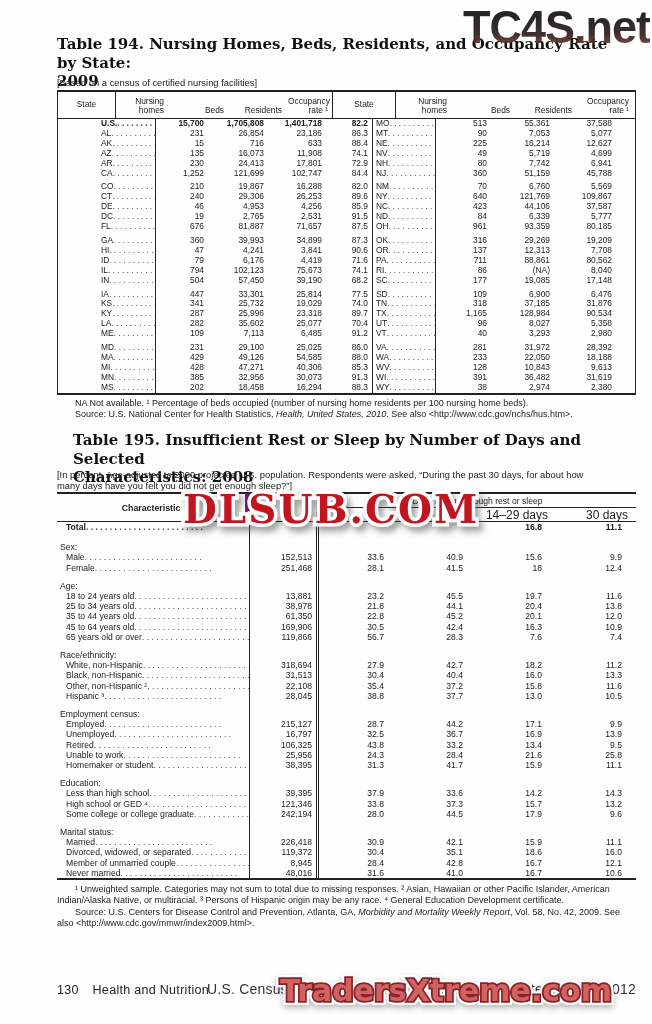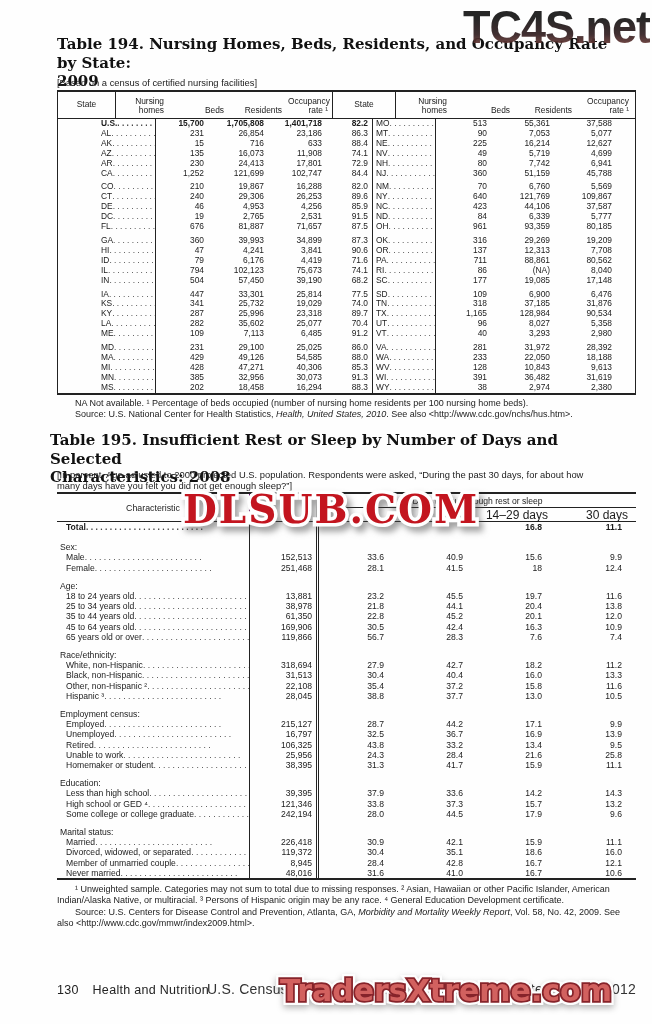--- a/index.html
+++ b/index.html
@@ -27,21 +27,21 @@
   #t194-head .h.center{justify-content:center;text-align:center;padding-right:2px;}
 
   
   .fn{font-size:9px;line-height:11px;color:#222;}
   .fn p{margin:0;text-indent:18px;}
   .fn i{font-style:italic;}
 
   
   #t195{left:57px;top:492px;width:579px;border-top:2px solid #222;border-bottom:2px solid #222;}
   #t195-head{display:grid;grid-template-columns:193px 69px 317px;border-bottom:1.5px solid #222;height:27px;}
-  .h-char{display:flex;align-items:center;justify-content:center;font-size:8.8px;border-right:1px solid #701a75;}
+  .h-char{display:flex;align-items:center;justify-content:center;font-size:8.8px;border-right:5px solid #701a75;font-weight:bold;}
   .h-num{border-right:3px double #222;}
   .h-right{display:flex;flex-direction:column;}
   .h-spanner{height:13px;display:flex;align-items:center;justify-content:center;border-bottom:1px solid #222;font-size:8.6px;}
   .h-subs{flex:1;display:grid;grid-template-columns:79px 79px 79px 80px;}
   .h-subs div{display:flex;align-items:center;justify-content:flex-end;padding-right:8px;font-size:12px;white-space:nowrap;}
   .r195{display:grid;grid-template-columns:193px 69px 79px 79px 79px 80px;}
   .r195 .c{font-size:8.6px;line-height:10.2px;white-space:nowrap;overflow:hidden;}
   .r195 .char{display:flex;padding-left:9px;border-right:1px solid #222;}
   .r195 .char.sec{padding-left:3px;}
   .r195 .numcol{text-align:right;padding-right:4px;border-right:3px double #222;}
@@ -576,21 +576,21 @@
         <div class="c num">80.0</div>
       </div>
     </div>
 </div>
 
 <div class="abs fn" style="left:57px;top:398px;width:580px;">
   <p>NA Not available. ¹ Percentage of beds occupied (number of nursing home residents per 100 nursing home beds).</p>
   <p><span>Source: U.S. National Center for Health Statistics, </span><i>Health, United States, 2010</i><span>. See also &lt;http://www.cdc.gov/nchs/hus.htm&gt;.</span></p>
 </div>
 
-<div class="abs tbl-title" style="left:50px;top:431px;width:560px;">
+<div class="abs tbl-title" style="left:73px;top:431px;width:560px;">
   <div>Table 195. Insufficient Rest or Sleep by Number of Days and Selected</div>
   <div>Characteristics: 2008</div>
 </div>
 <div class="abs bracket-note" style="left:57px;top:469px;width:575px;">
   <div>[In percent. Age-adjusted to 2000 projected U.S. population. Respondents were asked, “During the past 30 days, for about how</div>
   <div>many days have you felt you did not get enough sleep?”]</div>
 </div>
 
 <div class="abs" id="t195">
   <div id="t195-head">

